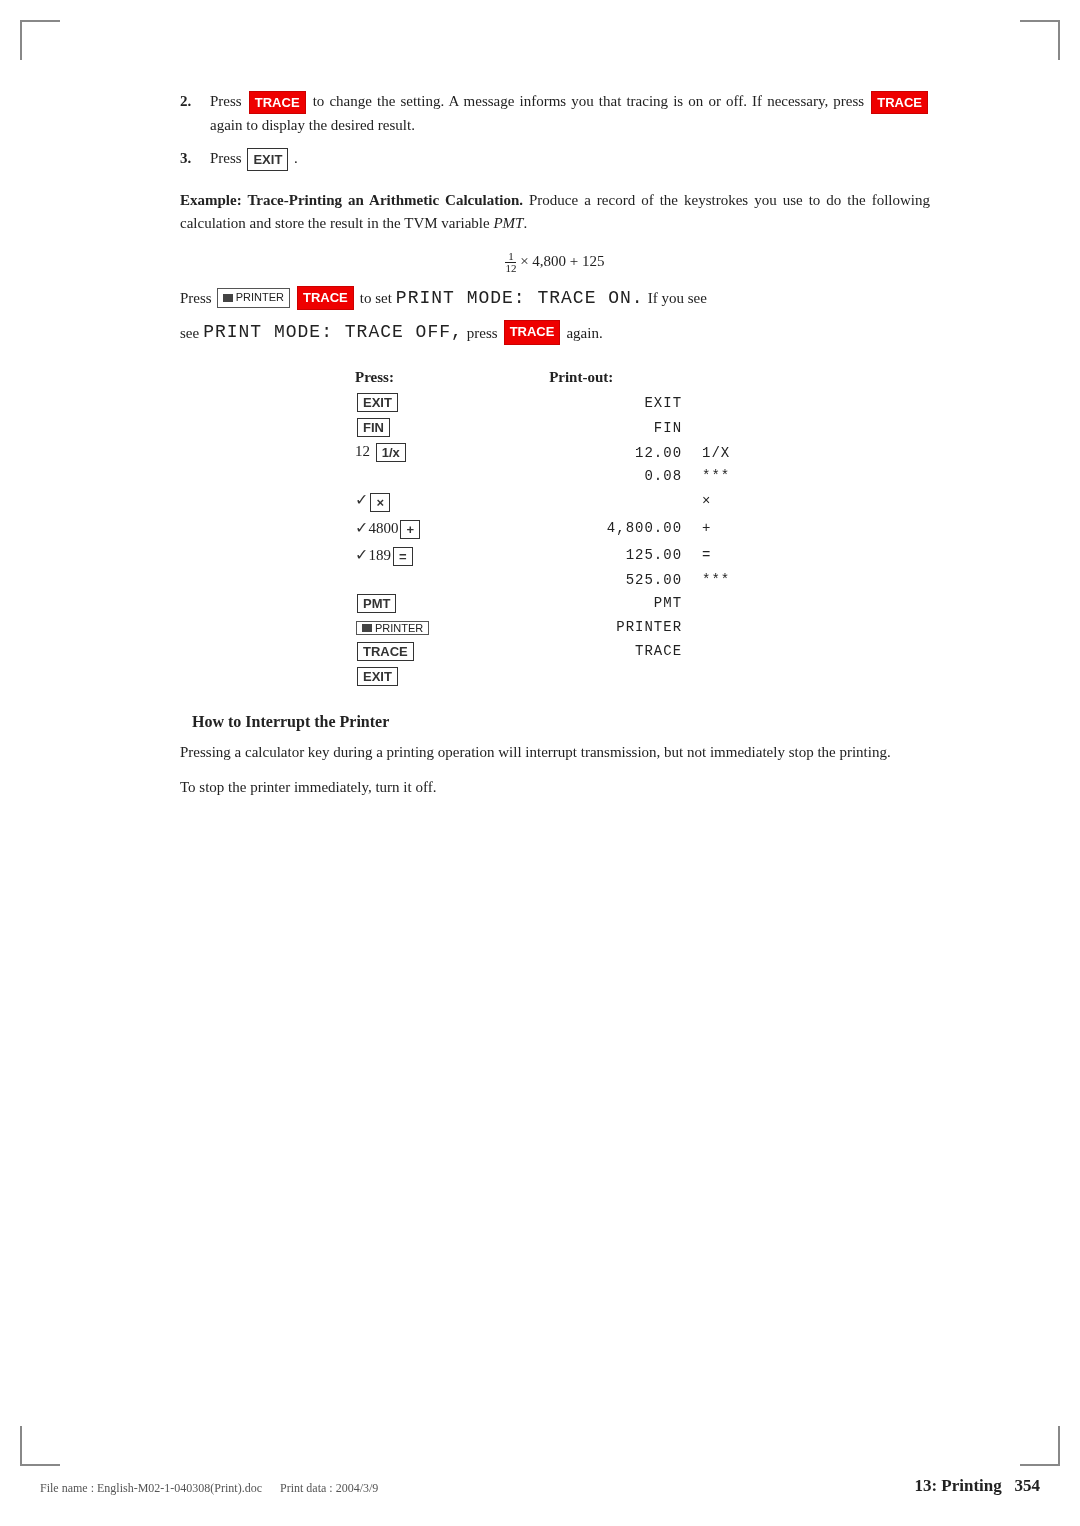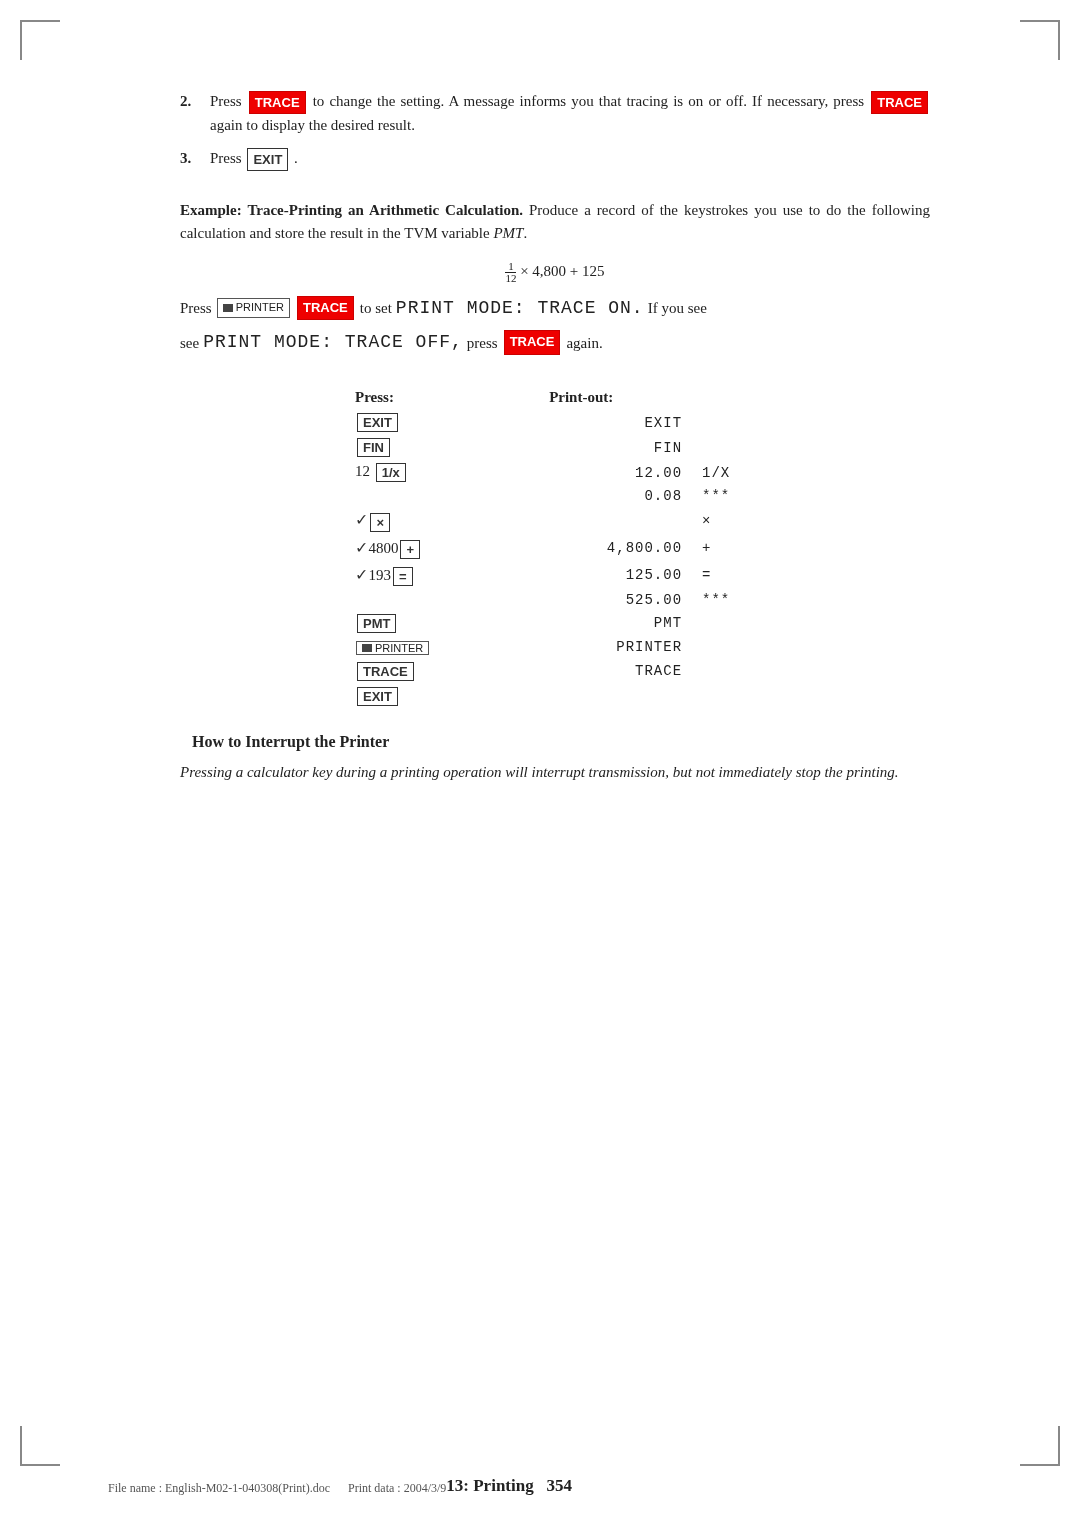--- a/index.html
+++ b/index.html
@@ -65,21 +65,21 @@
       margin: 0 2px;
     }
     .key-badge-red {
       background: #e00;
       color: #fff;
       border-color: #c00;
     }
 
     
     .example-block {
-      margin: 28px 0;
+      margin: 18px 0;
       text-align: justify;
       line-height: 1.55;
     }
     .example-bold {
       font-weight: bold;
     }
 
     
     .formula-container {
       text-align: center;
@@ -163,32 +163,32 @@
     
     .section-heading {
       font-weight: bold;
       font-size: 16px;
       margin: 24px 0 10px 12px;
     }
     .section-para {
       margin-bottom: 12px;
       text-align: justify;
       line-height: 1.55;
-      font-style: italic;
     }
 
     
     .footer {
       position: absolute;
       bottom: 30px;
       left: 0;
       right: 0;
       display: flex;
+      justify-content: space-between;
       align-items: flex-end;
-      padding: 0 108px;
+      padding: 0 40px;
       margin-top: 47px;
     }
     .footer-filename {
       font-size: 12px;
       color: #555;
     }
     .footer-page {
       font-size: 17px;
       font-weight: bold;
       text-align: right;
@@ -326,21 +326,21 @@
               <td class="td-key"><span class="checkmark">✓</span><span class="key-badge">×</span></td>
               <td class="td-printout"></td>
               <td class="td-symbol">×</td>
             </tr>
             <tr>
               <td class="td-key"><span class="checkmark">✓</span><span>4800</span><span class="key-badge">+</span></td>
               <td class="td-printout">4,800.00</td>
               <td class="td-symbol">+</td>
             </tr>
             <tr>
-              <td class="td-key"><span class="checkmark">✓</span><span>193</span><span class="key-badge">=</span></td>
+              <td class="td-key"><span class="checkmark">✓</span><span>189</span><span class="key-badge">=</span></td>
               <td class="td-printout">125.00</td>
               <td class="td-symbol">=</td>
             </tr>
             <tr>
               <td class="td-key"></td>
               <td class="td-printout">525.00</td>
               <td class="td-symbol">***</td>
             </tr>
             <tr>
               <td class="td-key"><span class="key-badge">PMT</span></td>
@@ -365,20 +365,21 @@
               <td class="td-printout"></td>
               <td class="td-symbol"></td>
             </tr>
           </tbody>
       </table>
     </div>
 
     <div class="section-how">
       <div class="section-heading">How to Interrupt the Printer</div>
       <p class="section-para">Pressing a calculator key during a printing operation will interrupt transmission, but not immediately stop the printing.</p>
+      <p class="section-para">To stop the printer immediately, turn it off.</p>
     </div>
 
   </div>
 
   <div class="footer">
     <div class="footer-filename">
       <span>File name : English-M02-1-040308(Print).doc</span>
       &nbsp;&nbsp;&nbsp;&nbsp;
       <span>Print data : 2004/3/9</span>
     </div>

